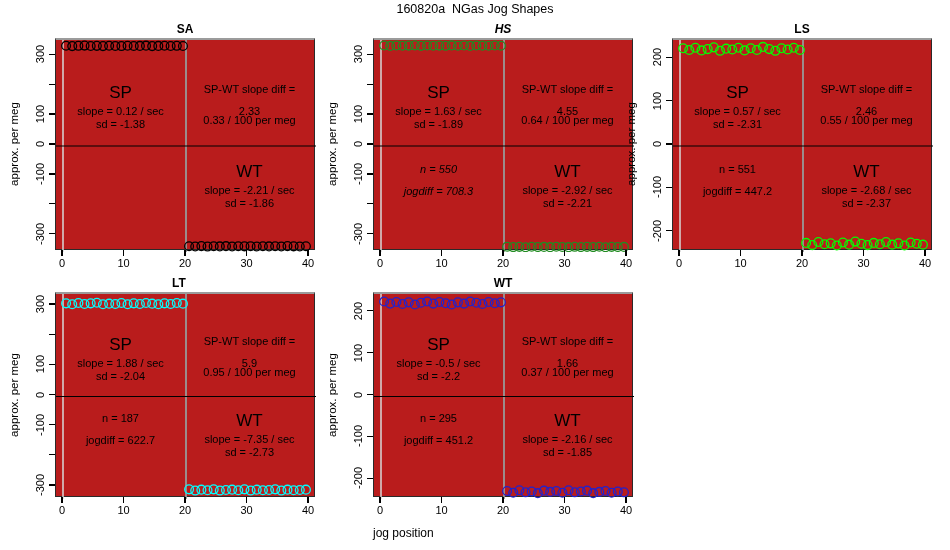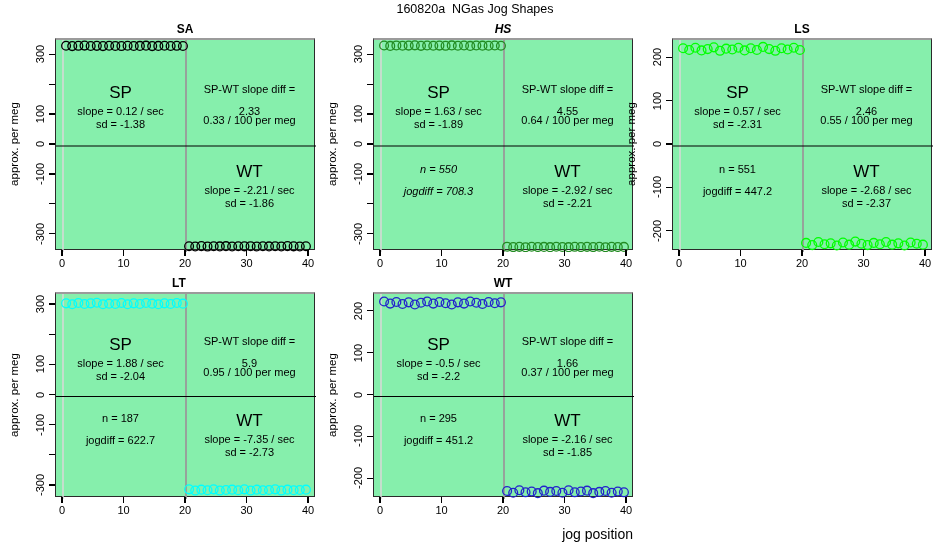--- a/index.html
+++ b/index.html
@@ -17,35 +17,35 @@
   .fig-title {
     position: absolute;
     top: 2px; left: 0; width: 950px;
     text-align: center;
     font-size: 12.5px;
     white-space: pre;
   }
   .fig-xlabel {
     position: absolute;
     top: 526px; left: 373px; width: 260px;
-    text-align: right;
-    font-size: 14px;
+    text-align: left;
+    font-size: 12px;
   }
   .panel-title {
     position: absolute;
     text-align: center;
     font-size: 12px;
     font-weight: bold;
   }
   .plot {
     position: absolute;
     box-sizing: border-box;
     border: 1.4px solid #2a2a2a;
     border-top: 2px solid #9b9b9b;
-    background: #86efac;
+    background: #b91c1c;
   }
   .plot svg { position: absolute; left: 0; top: 0; }
   .qtext {
     position: absolute;
     transform: translate(-50%, -50%);
     text-align: center;
     font-size: 11px;
     line-height: 13px;
     white-space: nowrap;
   }

